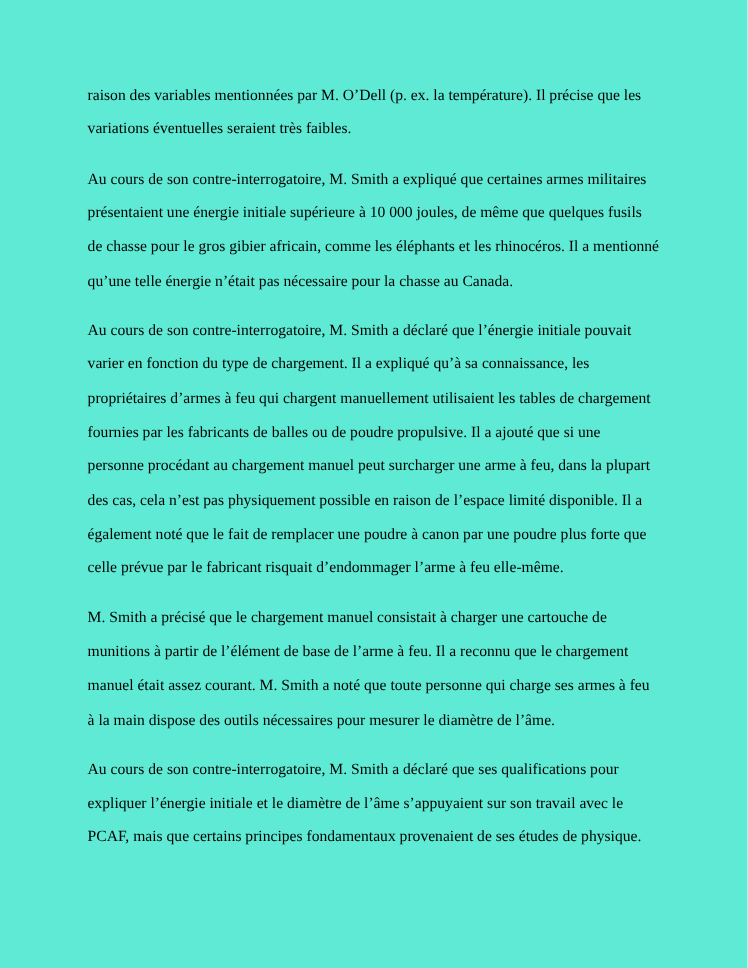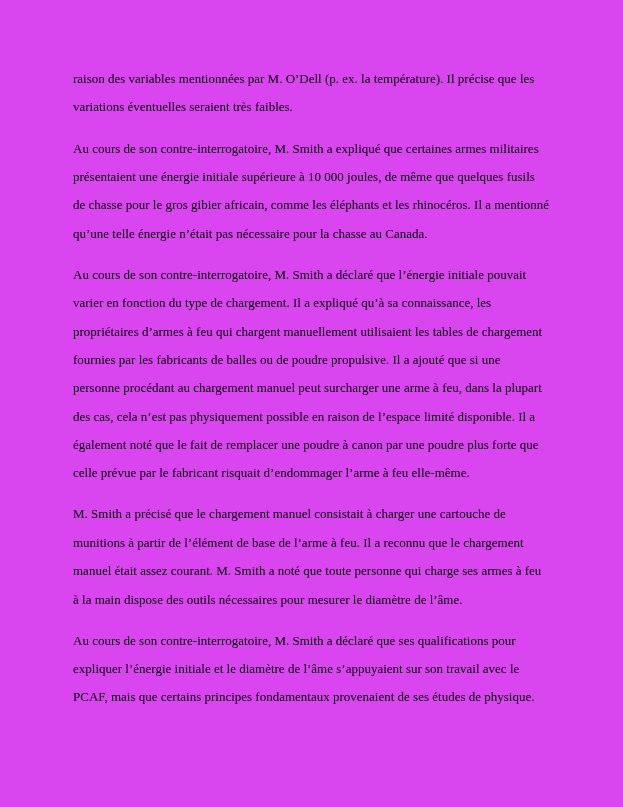--- a/index.html
+++ b/index.html
@@ -12,21 +12,21 @@
     height: 807px;
     overflow: hidden;
     position: relative;
   }
   .page {
     position: absolute;
     left: 0;
     top: 0;
     width: 623px;
     height: 807px;
-    background: #d946ef;
+    background: #5eead4;
   }
   .doc-content {
     position: absolute;
     left: 73px;
     top: 65px;
     width: 484px;
     font-family: "Liberation Serif", "DejaVu Serif", serif;
     font-size: 13px;
     line-height: 28.35px;
     color: #000000;

